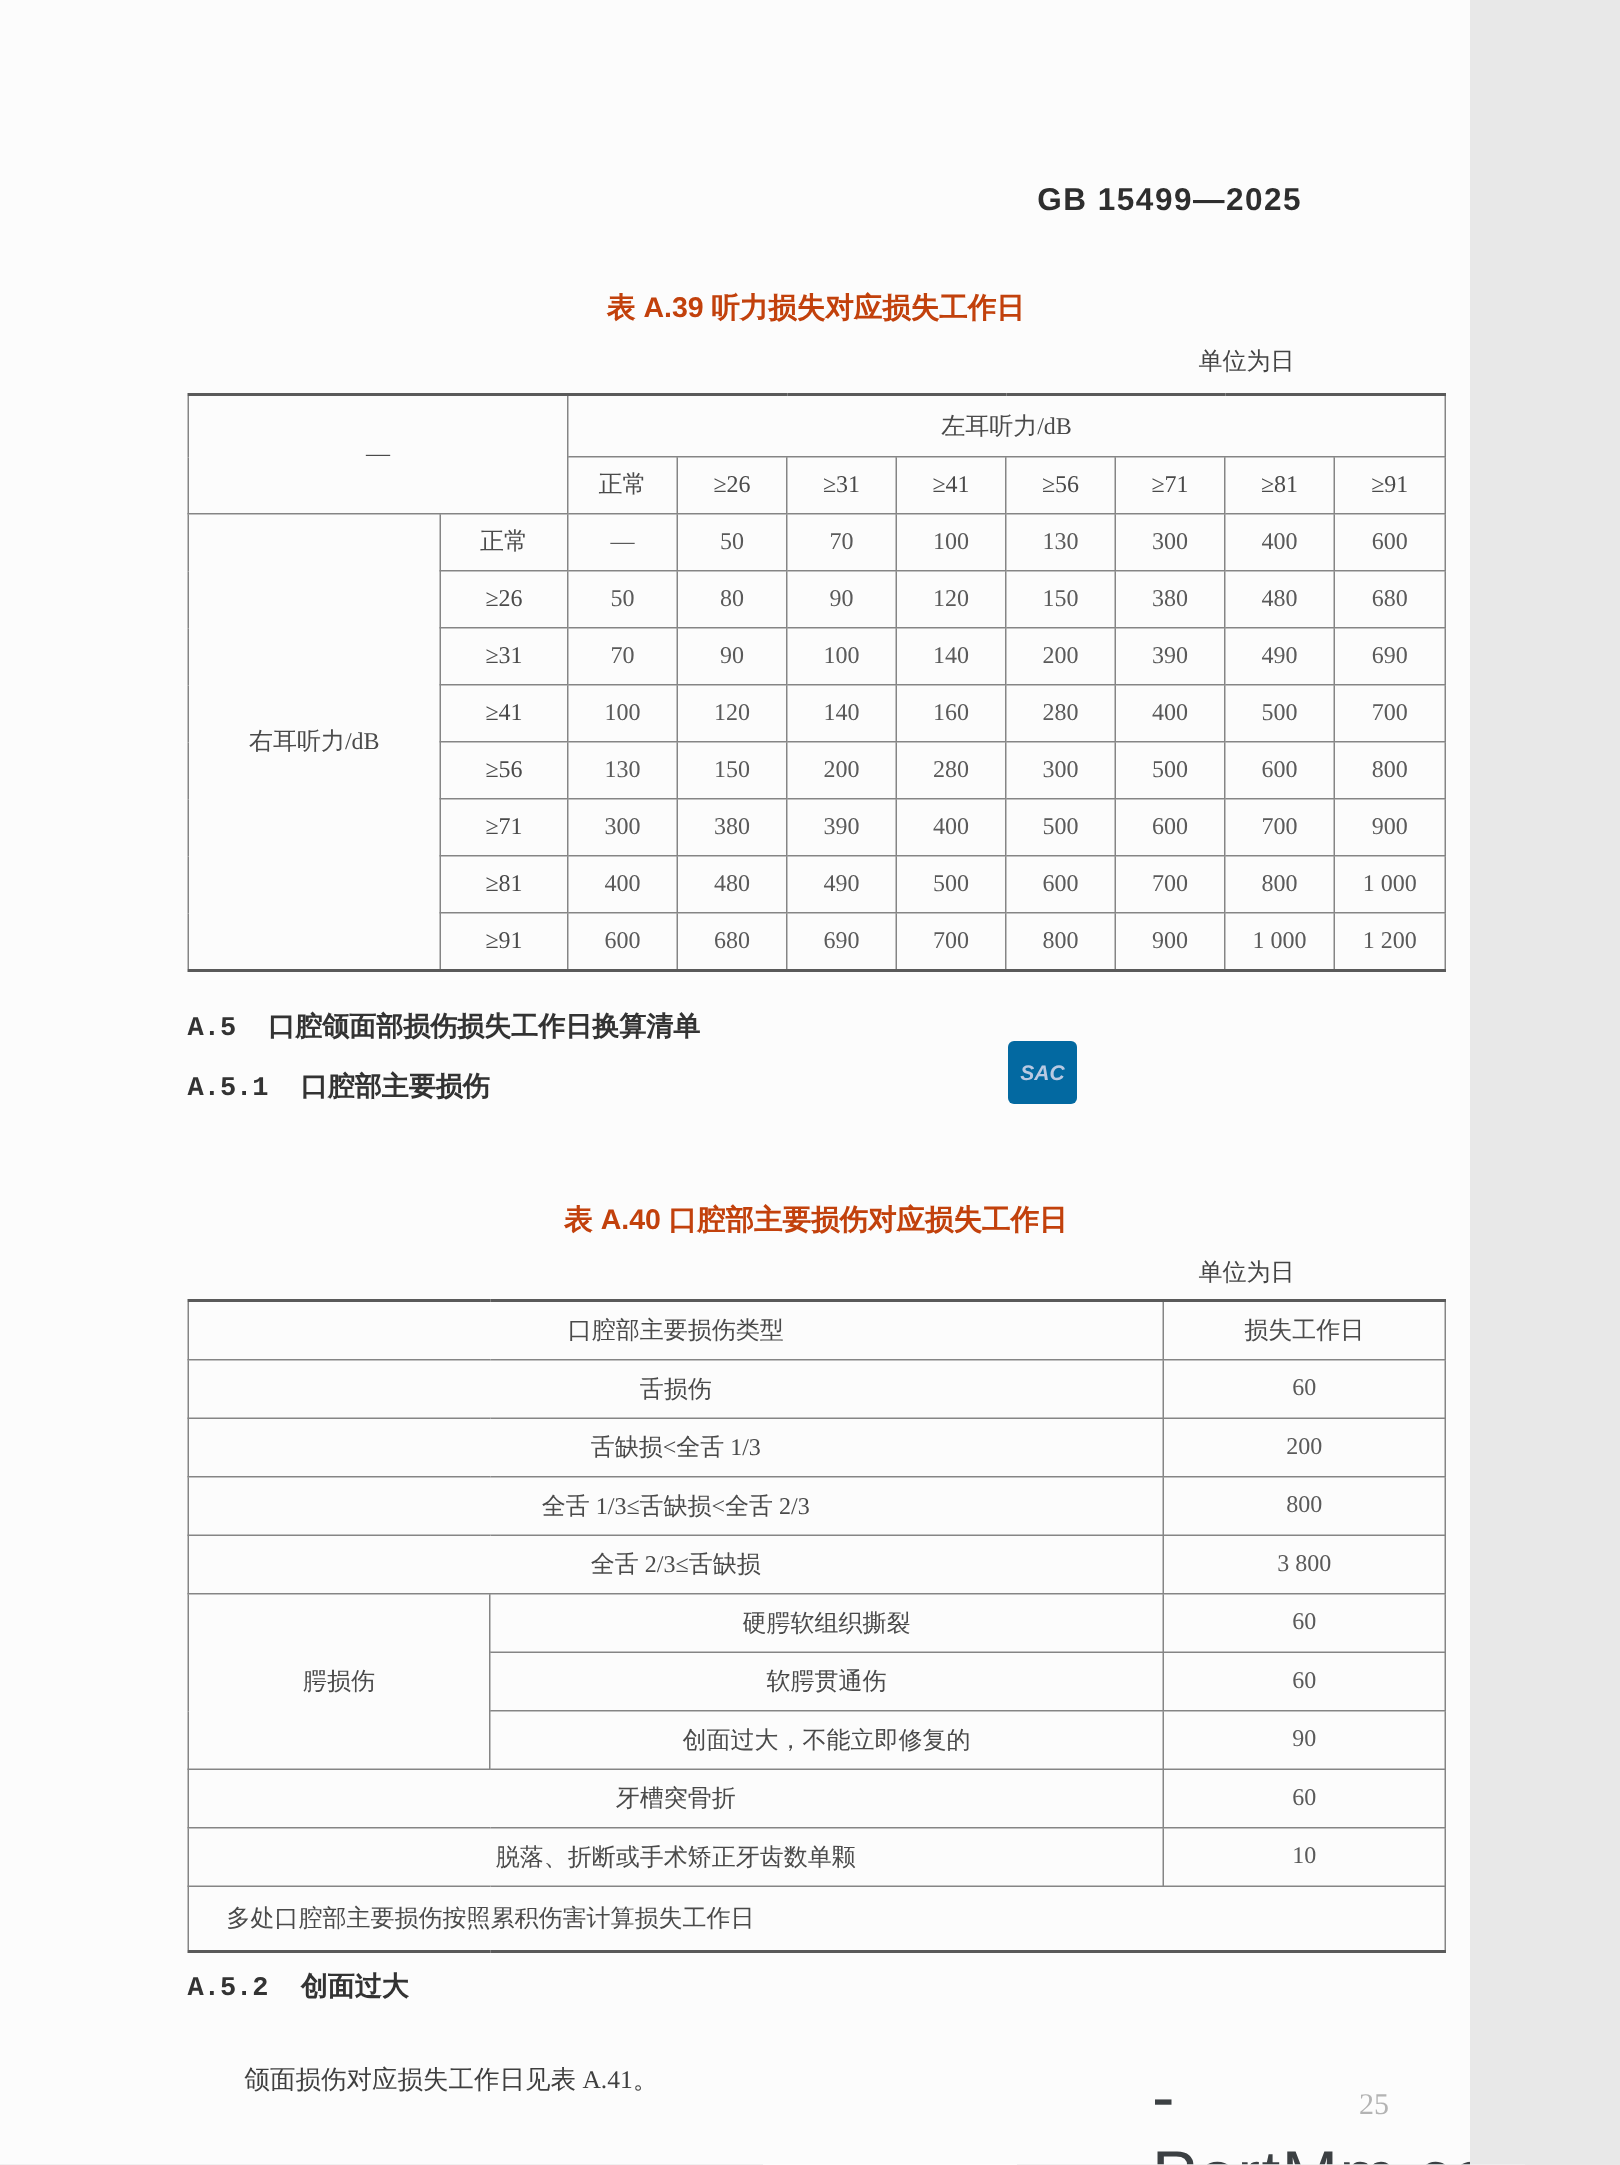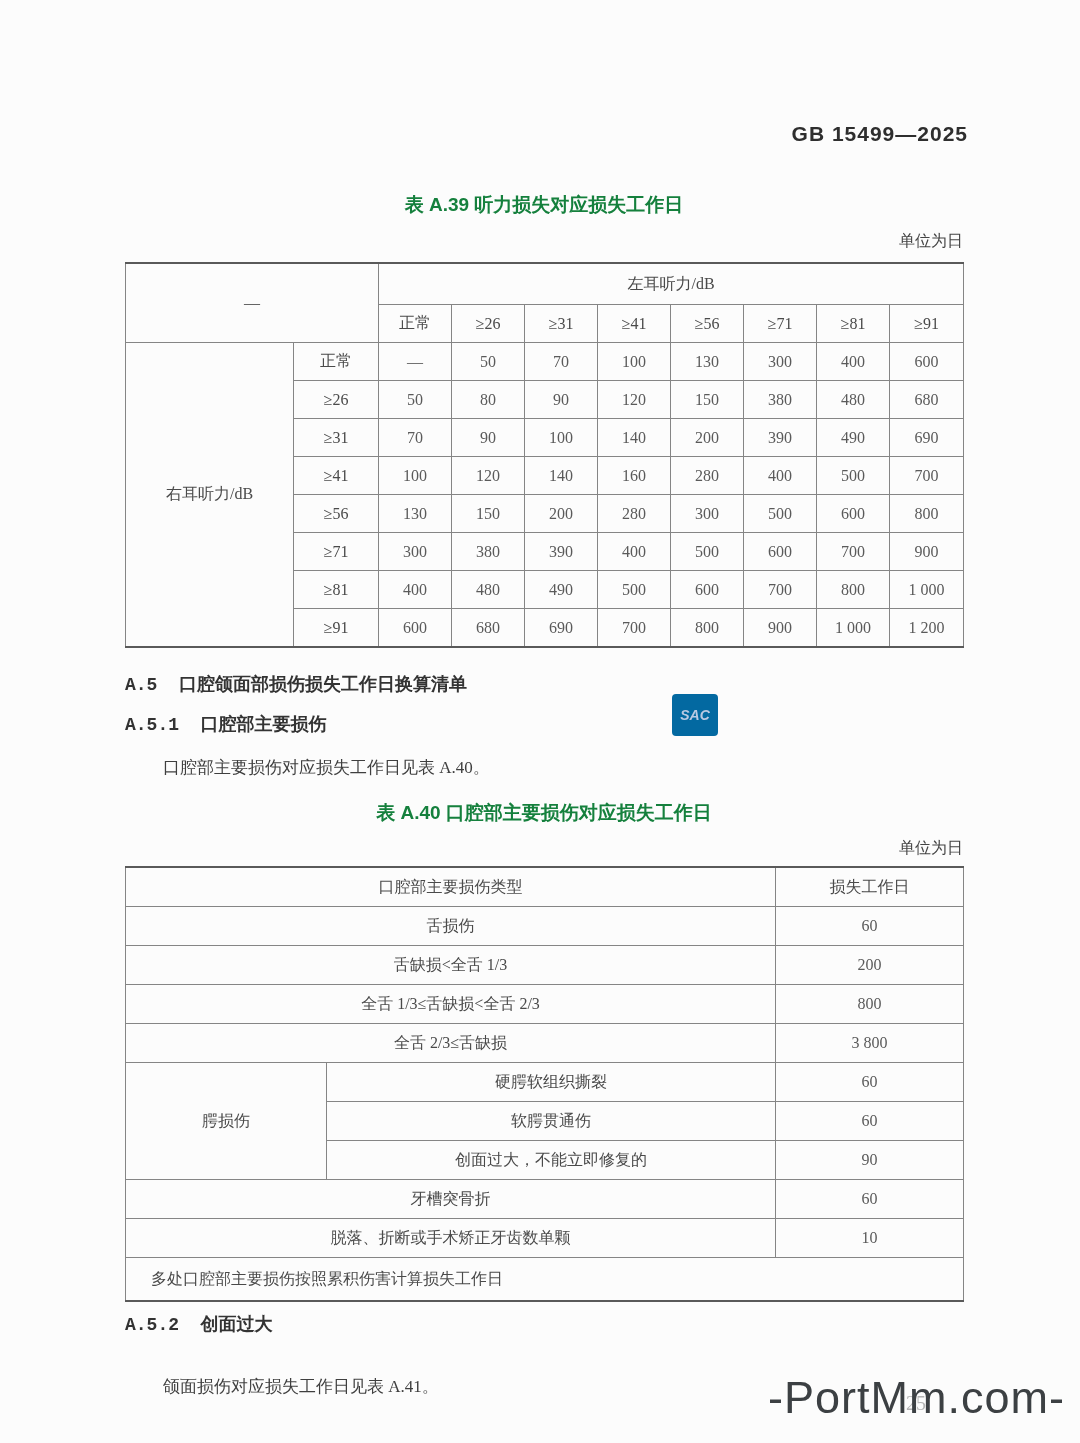--- a/index.html
+++ b/index.html
@@ -1,34 +1,34 @@
 <!DOCTYPE html>
 <html><head>
 <meta charset="utf-8">
 <style>
   html,body{margin:0;padding:0;background:#e8e8e8;}
   .page{
     position:relative;
-    width:1080px;height:1443px;
+    width:980px;height:1443px;
     background:#fcfcfc;
     color:#3d3d3d;
     font-family:"Liberation Serif", serif;
     overflow:hidden;
   }
   .std-no{
     position:absolute;top:122px;right:112px;
     font-family:"Liberation Sans", sans-serif;
     font-weight:bold;font-size:21px;color:#2e2e2e;
     letter-spacing:1px;
   }
   .tbl-title{
     position:absolute;left:125px;width:838px;
     text-align:center;
     font-family:"Liberation Sans", sans-serif;
-    font-weight:bold;font-size:19px;color:#15803d;
+    font-weight:bold;font-size:19px;color:#c2410c;
   }
   .t39-title{top:192px;}
   .t40-title{top:800px;}
   .unit-note{
     position:absolute;right:117px;
     font-size:16px;color:#444;
   }
   .t39-unit{top:231px;}
   .t40-unit{top:838px;}
   table{
@@ -216,21 +216,20 @@
           <td class="num">900</td>
           <td class="num">1 000</td>
           <td class="num">1 200</td>
         </tr>
       </tbody>
   </table>
 
   <div class="heading h-a5">A.5  口腔颌面部损伤损失工作日换算清单</div>
   <div class="heading h-a51">A.5.1  口腔部主要损伤</div>
   <div class="sac-badge">SAC</div>
-  <div class="para p-a51">口腔部主要损伤对应损失工作日见表 A.40。</div>
 
   <div class="tbl-title t40-title">表 A.40  口腔部主要损伤对应损失工作日</div>
   <div class="unit-note t40-unit">单位为日</div>
 
   <table class="t40">
     <colgroup>
       <col style="width:201px">
         <col style="width:449px">
         <col style="width:188px">
     </colgroup>

